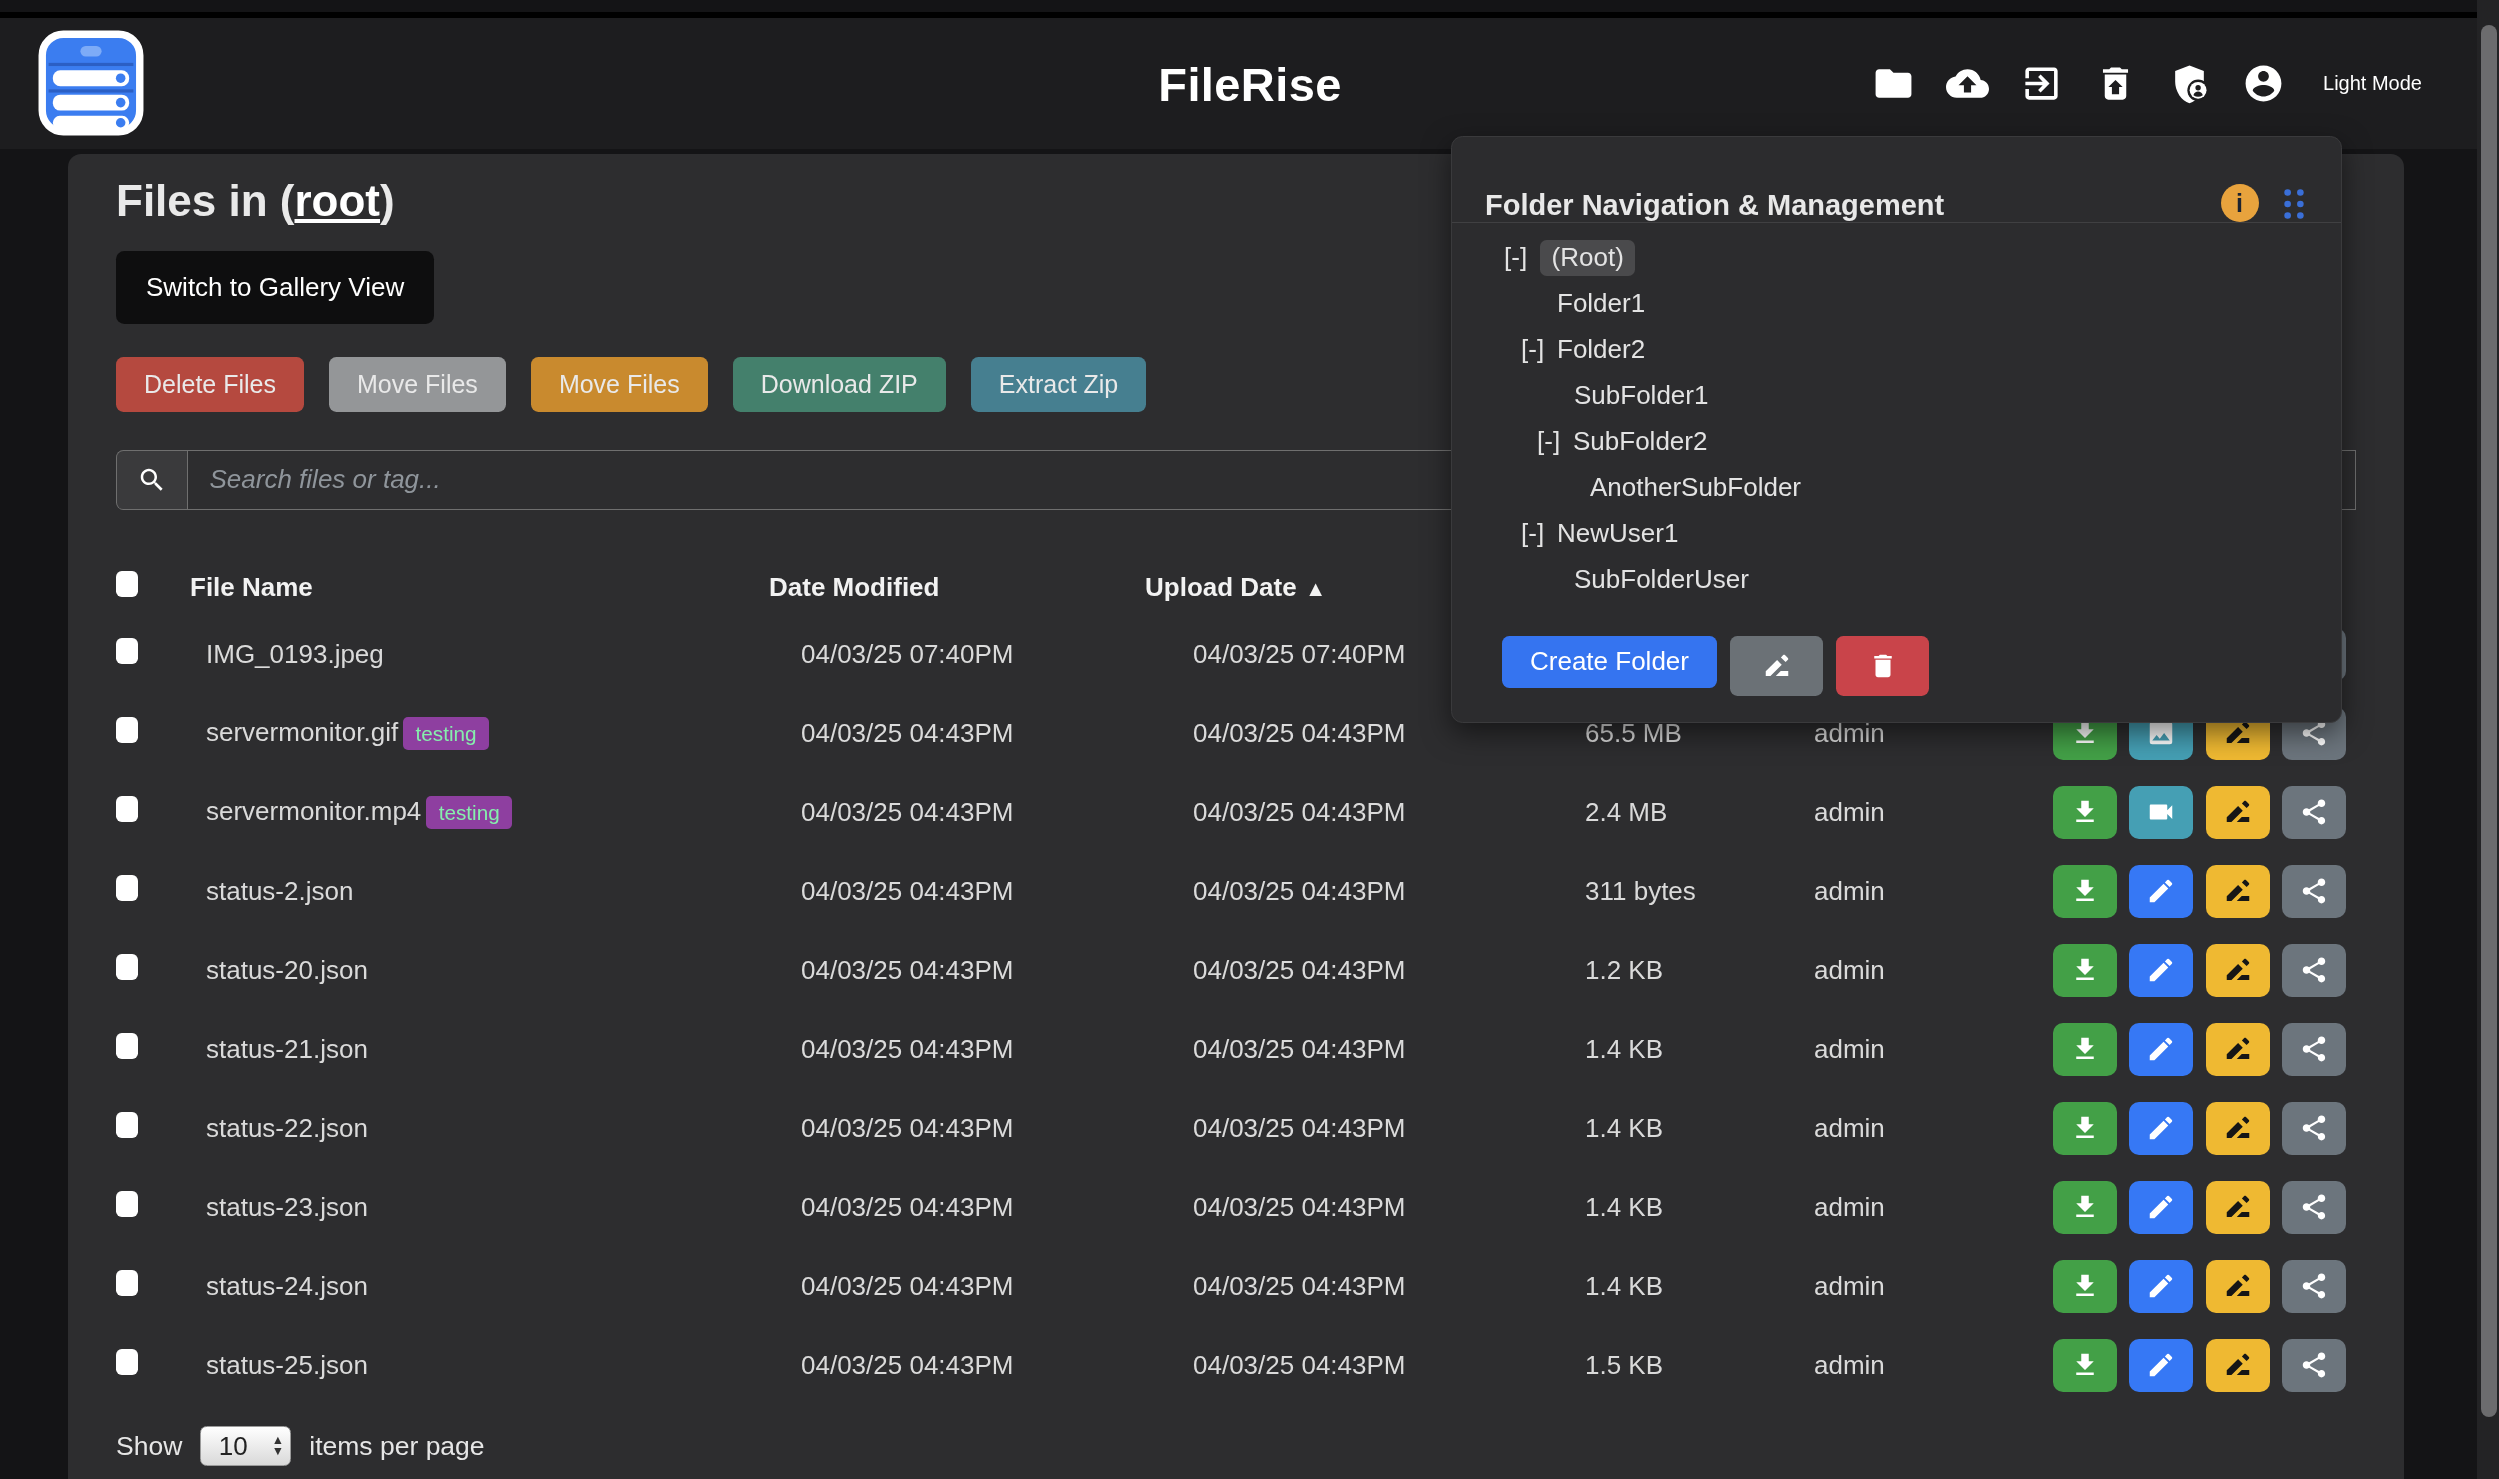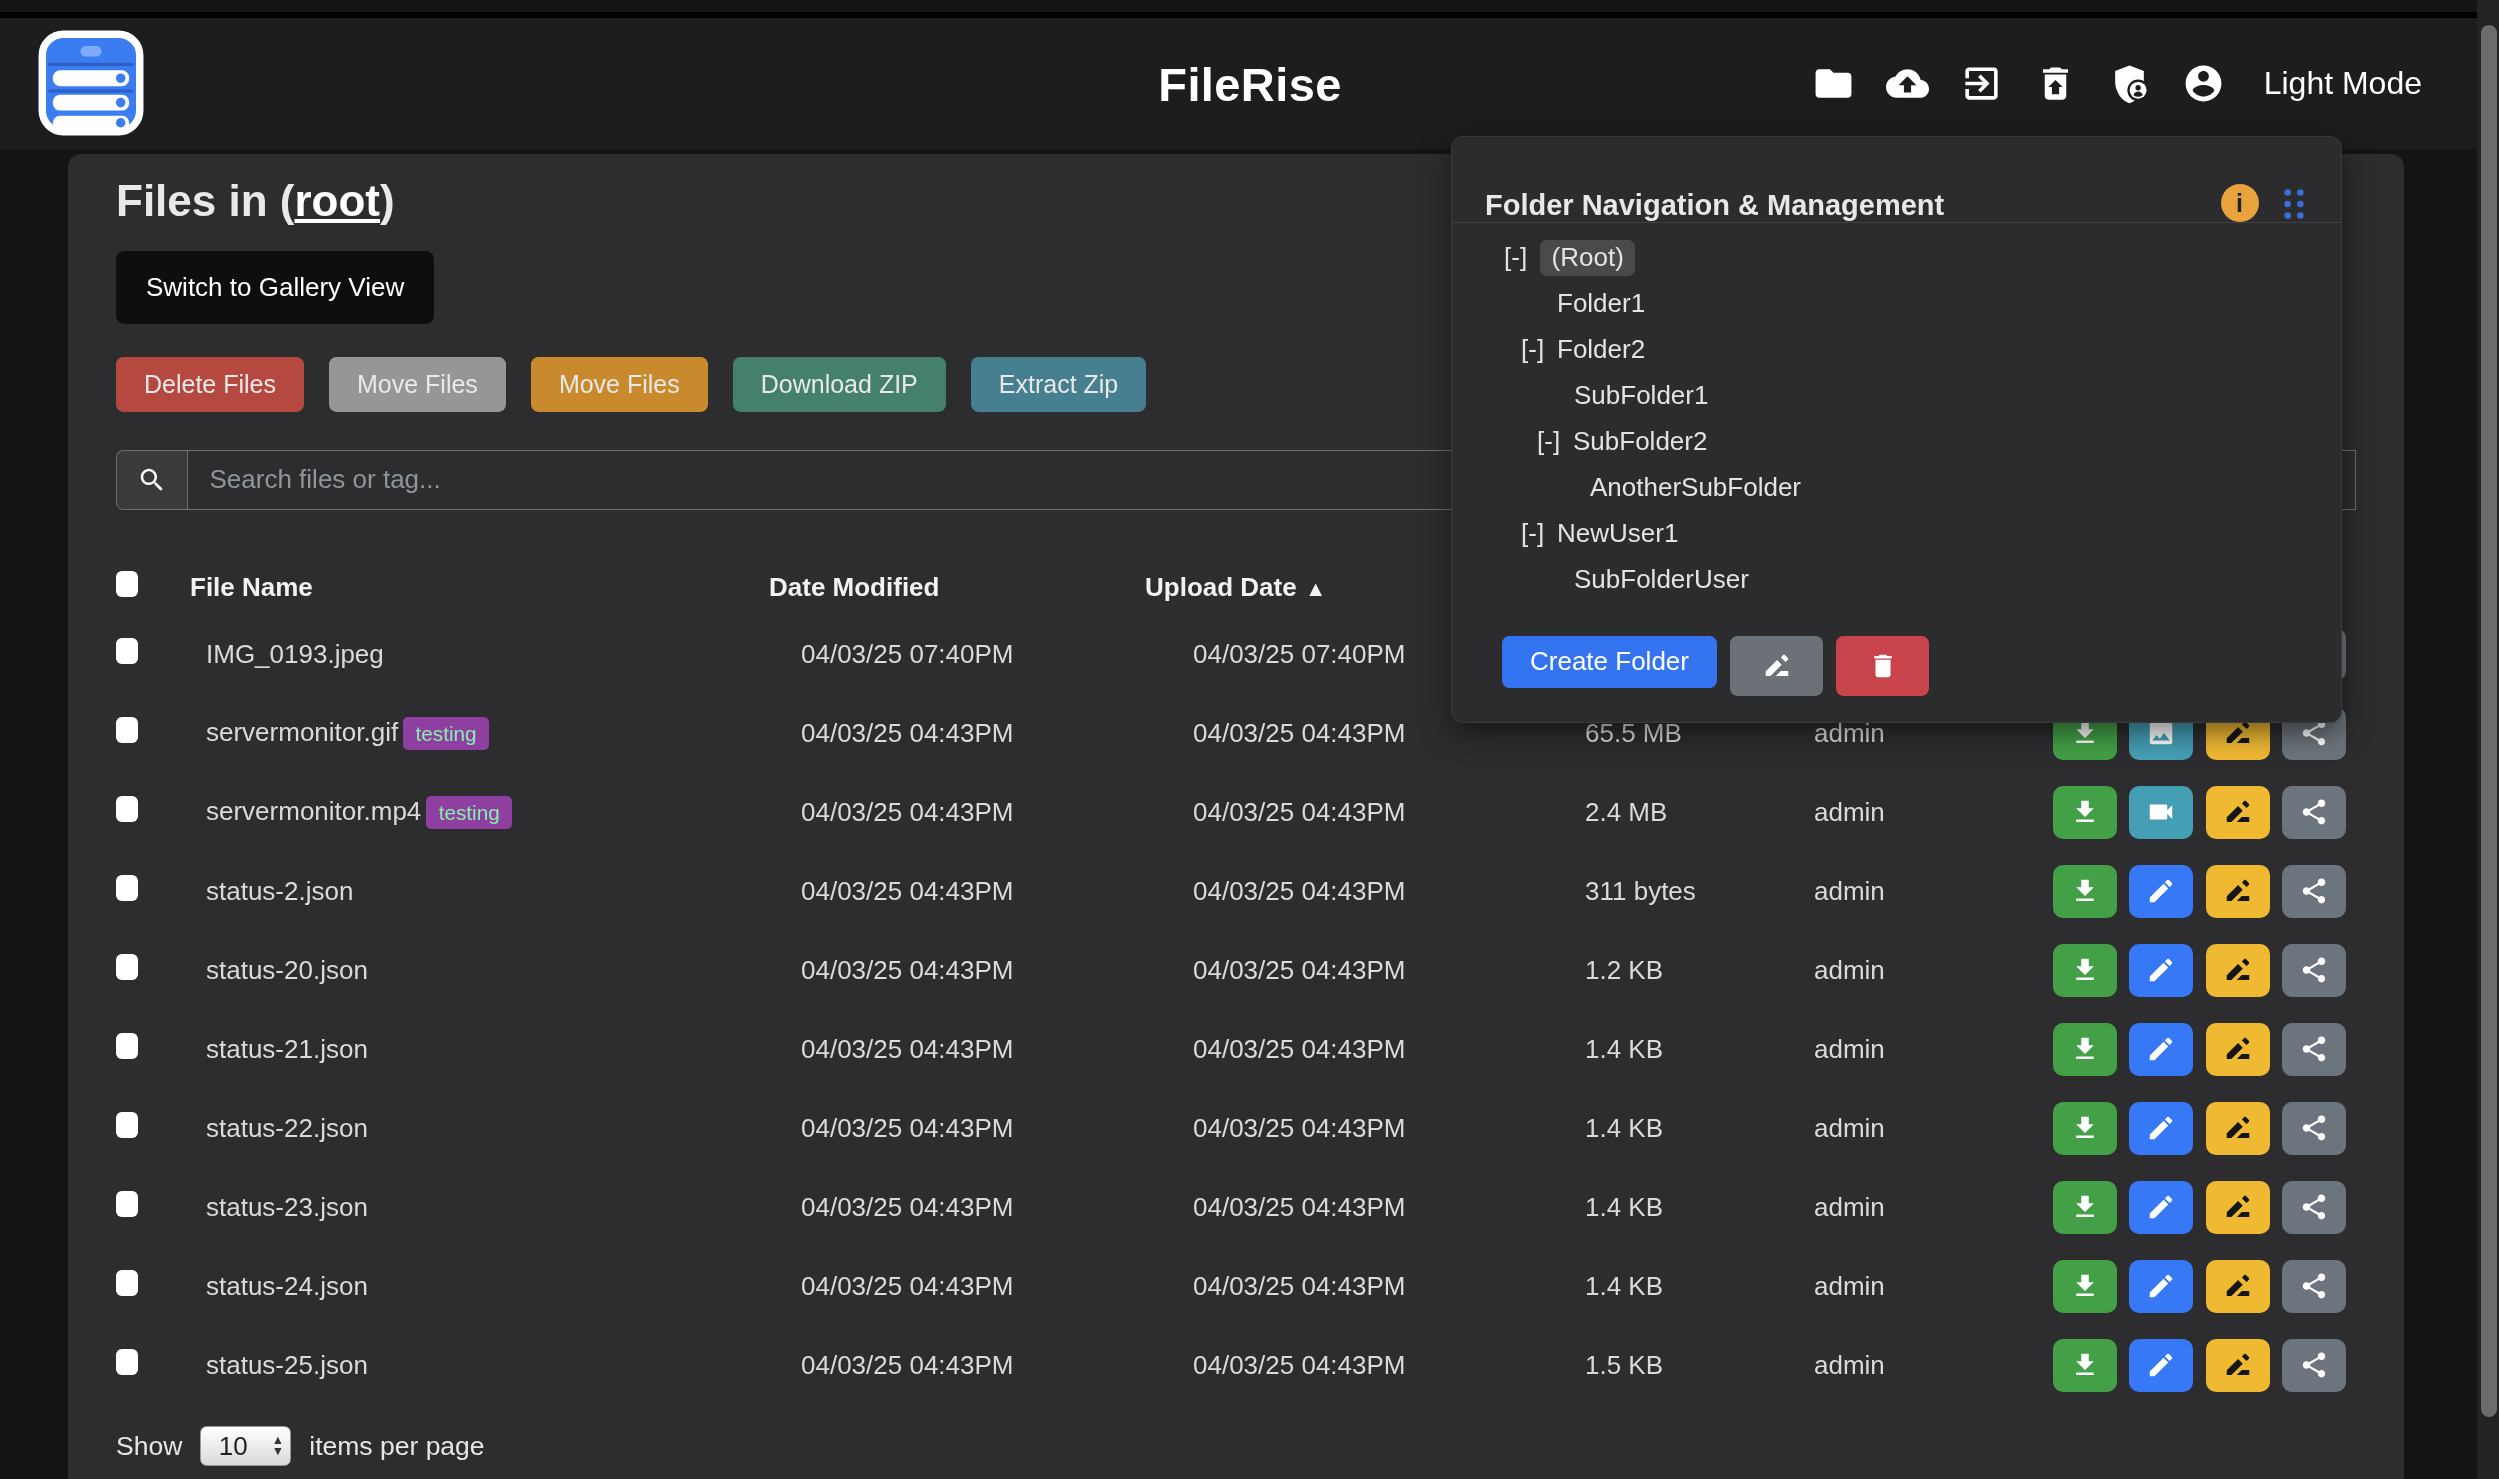--- a/index.html
+++ b/index.html
@@ -10,21 +10,21 @@
   
   .topbar { position:absolute; left:0; top:12px; width:2500px; height:137px;
     background:#1d1d1f; border-top:6.6px solid #000; }
   .logo { position:absolute; left:38px; top:11.6px; width:106px; height:106px; cursor:pointer; }
   .app-title { position:absolute; left:50%; top:50%; transform:translate(-50%,-50%);
     color:#fff; font-size:47px; font-weight:bold; letter-spacing:0.4px; }
   .top-right { position:absolute; right:78px; top:0; height:100%; display:flex;
     align-items:center; gap:29px; }
   .hicon { width:45px; height:45px; display:flex; align-items:center; justify-content:center; cursor:pointer; }
   .hicon svg { width:43px; height:43px; fill:#fff; }
-  .mode-label { color:#fff; font-size:32px; margin-left:8.3px; cursor:pointer; }
+  .mode-label { color:#fff; font-size:20px; margin-left:8.3px; cursor:pointer; }
 
   
   .card { position:absolute; left:68px; top:154px; width:2336px; height:1405px;
     background:#2d2d2f; border-radius:13.2px; padding:10px 48px 0 48px; }
   .page-title { color:#e9e9e9; font-size:44px; font-weight:bold; margin-top:11.6px; }
   .page-title .root-link { color:#ffffff; text-decoration:underline; cursor:pointer; }
 
   .gallery-btn { margin-top:25px; display:inline-block; background:#0e0e0f; color:#fff;
     font-size:26px; padding:0 30px; height:73px; line-height:73px; border:none;
     border-radius:8.3px; cursor:pointer; }
@@ -32,21 +32,21 @@
   .action-row { margin-top:33px; display:flex; gap:25px; }
   .action-btn { height:55px; padding:0 28px; border:none; border-radius:7.4px;
     color:#e9e9e9; font-size:25px; cursor:pointer; font-family:inherit; }
 
   .search-wrap { margin-top:38px; display:flex; height:60px; width:100%; }
   .search-icon-box { width:71px; background:#3a3a3c; border:0.8px solid #6f6f6f;
     border-right:none; border-radius:7.4px 0 0 7.4px; display:flex; align-items:center;
     justify-content:center; cursor:pointer; }
   .search-icon-box svg { width:30px; height:30px; fill:#fff; }
   .search-input { flex:1; background:#2d2d2f; border:0.8px solid #6f6f6f;
-    color:#84cc16; font-size:26px; padding:0 21.5px; outline:none; font-family:inherit; }
+    color:#84cc16; font-size:26px; padding:0 21.5px; outline:none; font-family:inherit;font-style:italic; }
   .search-input::placeholder { color:#8f959b; }
 
   
   .thead, .trow { display:grid;
     grid-template-columns:74px 579px 376px 376px 213px 223px 1fr;
     align-items:center; }
   .thead { margin-top:50px; height:55px; color:#f2f2f2; font-weight:bold; font-size:26px; }
   .trow { height:79px; color:#dadada; font-size:26px;gap:16px; }
   .cbx { width:22px; height:26px; border-radius:5.8px; background:#fff; display:inline-block; cursor:pointer; }
   .sort-tri { font-size:21.5px; margin-left:8.3px; }

